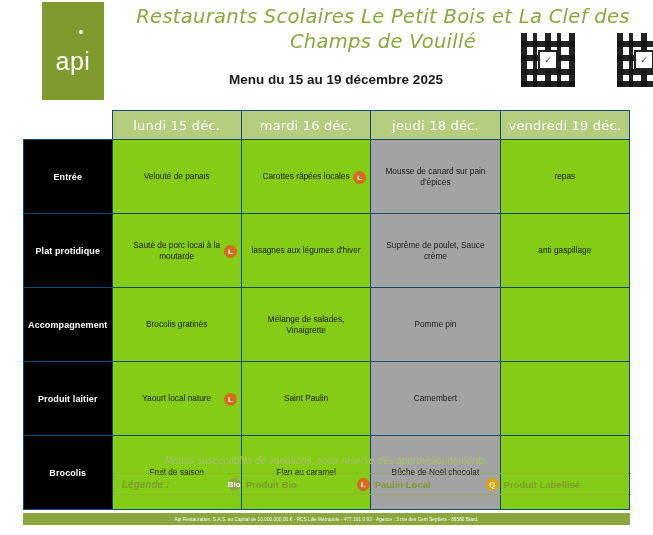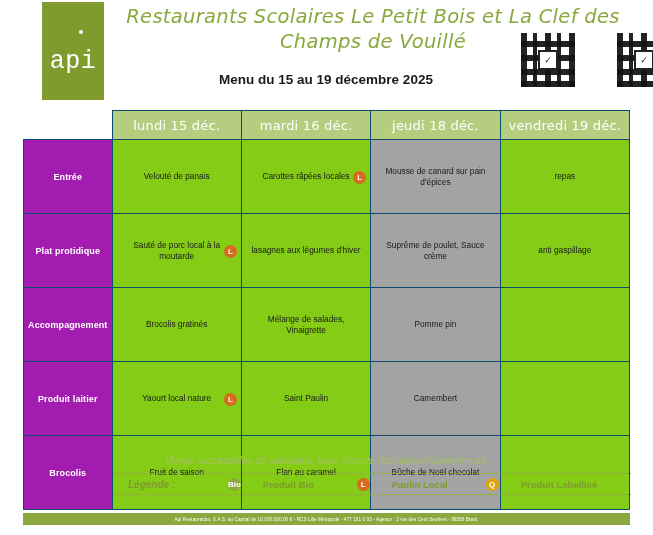--- a/index.html
+++ b/index.html
@@ -30,40 +30,40 @@
     top: 2px;
     width: 62px;
     height: 98px;
     background: #7f9b2e;
     display: flex;
     align-items: center;
     justify-content: center;
   }
   .logo-text {
     color: #ffffff;
-    font-family: Liberation Mono, monospace;
+    font-family: Liberation Sans, sans-serif;
     font-size: 25px;
     letter-spacing: 0.5px;
     font-weight: 400;
     position: relative;
     top: 10px;
   }
   .logo-dot {
     position: absolute;
     left: 50%;
     top: 28px;
     width: 4px;
     height: 4px;
     border-radius: 50%;
     background: #ffffff;
     transform: translateX(6px);
   }
   .title-area {
     position: absolute;
-    left: 118px;
+    left: 128px;
     top: 4px;
     width: 510px;
     text-align: center;
   }
   .title-main {
     font-family: "DejaVu Sans", sans-serif;
     font-style: italic;
     font-size: 19.5px;
     line-height: 25px;
     color: #8aa83d;
@@ -131,21 +131,21 @@
     height: 24px;
     background: #b4cd7e;
     color: #ffffff;
     font-family: "DejaVu Sans", sans-serif;
     font-size: 13px;
     font-weight: normal;
     letter-spacing: 0.2px;
   }
   .row-label {
     width: 84px;
-    background: #a21caf;
+    background: #000000;
     color: #ffffff;
     font-size: 9px;
     font-weight: bold;
     letter-spacing: 0.1px;
   }
   .cell {
     height: 69px;
     font-size: 8.3px;
     color: #1a1a1a;
     line-height: 11px;
@@ -195,27 +195,27 @@
     border-bottom: 1px dotted #8aa83d;
     display: flex;
     align-items: center;
   }
   .legend-title {
     font-size: 10px;
     font-style: italic;
     font-weight: bold;
     color: #7f9b2e;
     width: 118px;
-    padding-left: 15px;
+    padding-left: 9px;
     box-sizing: border-box;
   }
   .legend-item {
     display: flex;
     align-items: center;
-    gap: 22px;
+    gap: 5px;
     width: 133px;
   }
   .legend-item.li3 { width: 150px; }
   .dot {
     width: 13px;
     height: 13px;
     border-radius: 50%;
     color: #ffffff;
     font-size: 8px;
     line-height: 13px;

